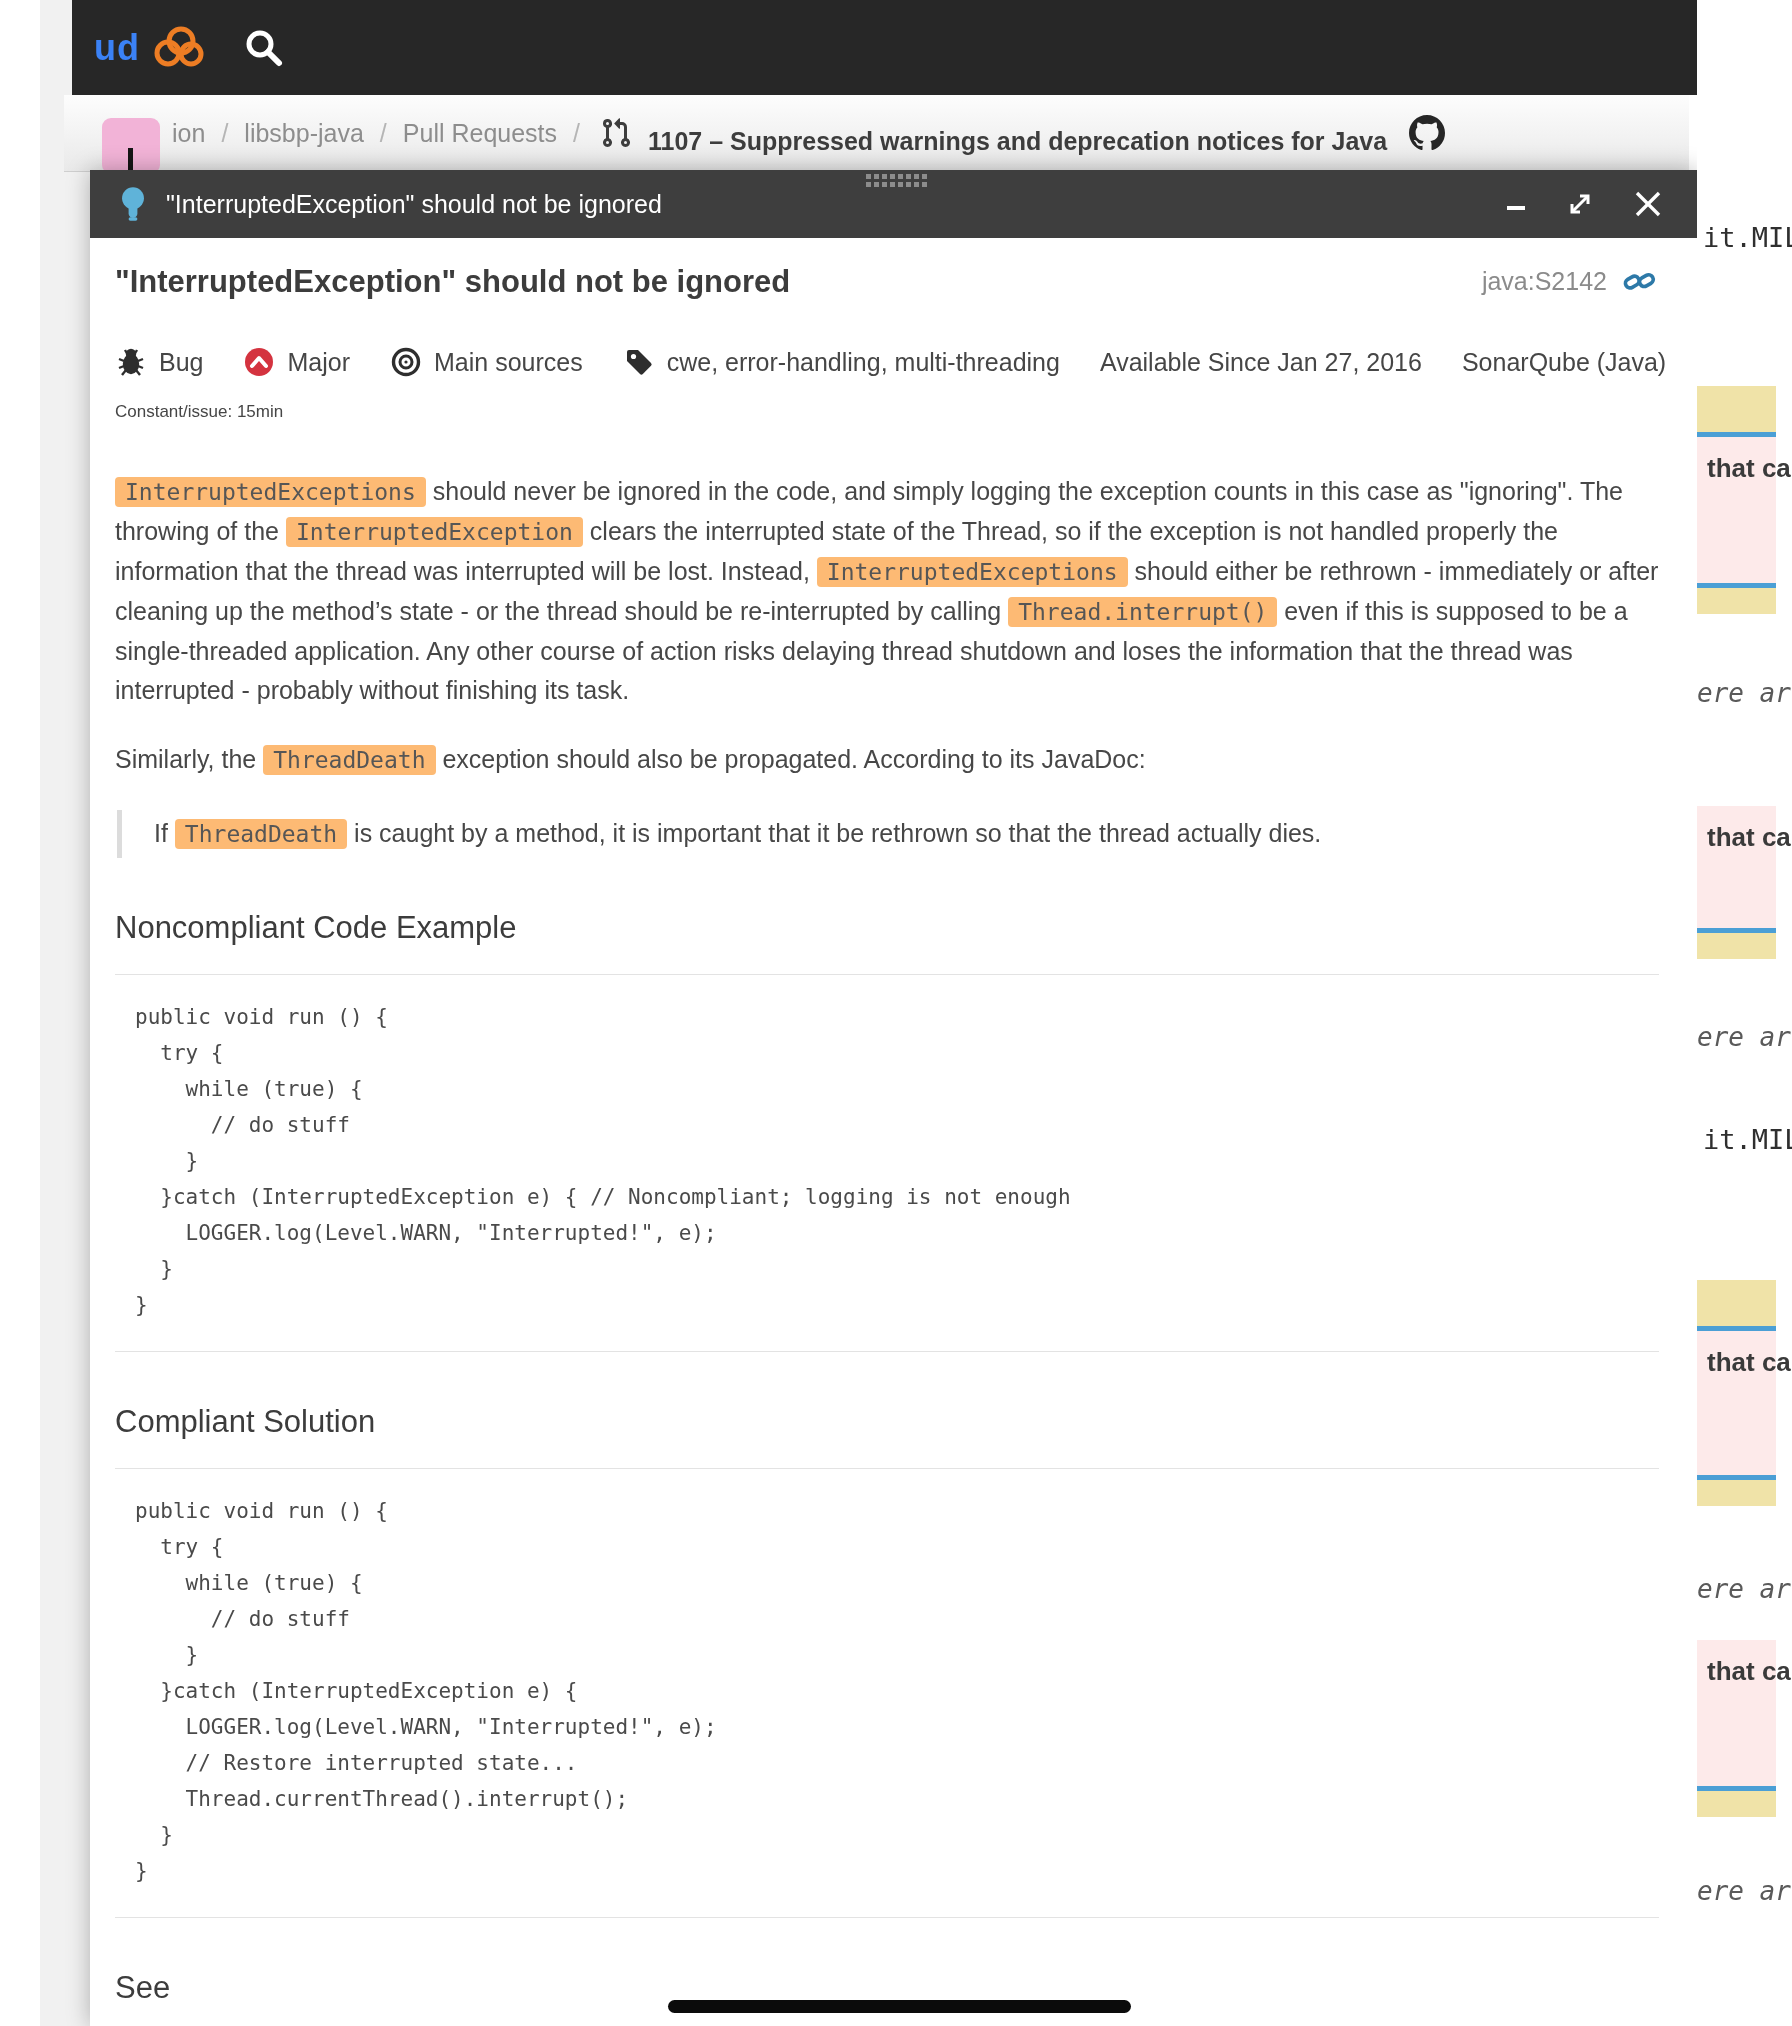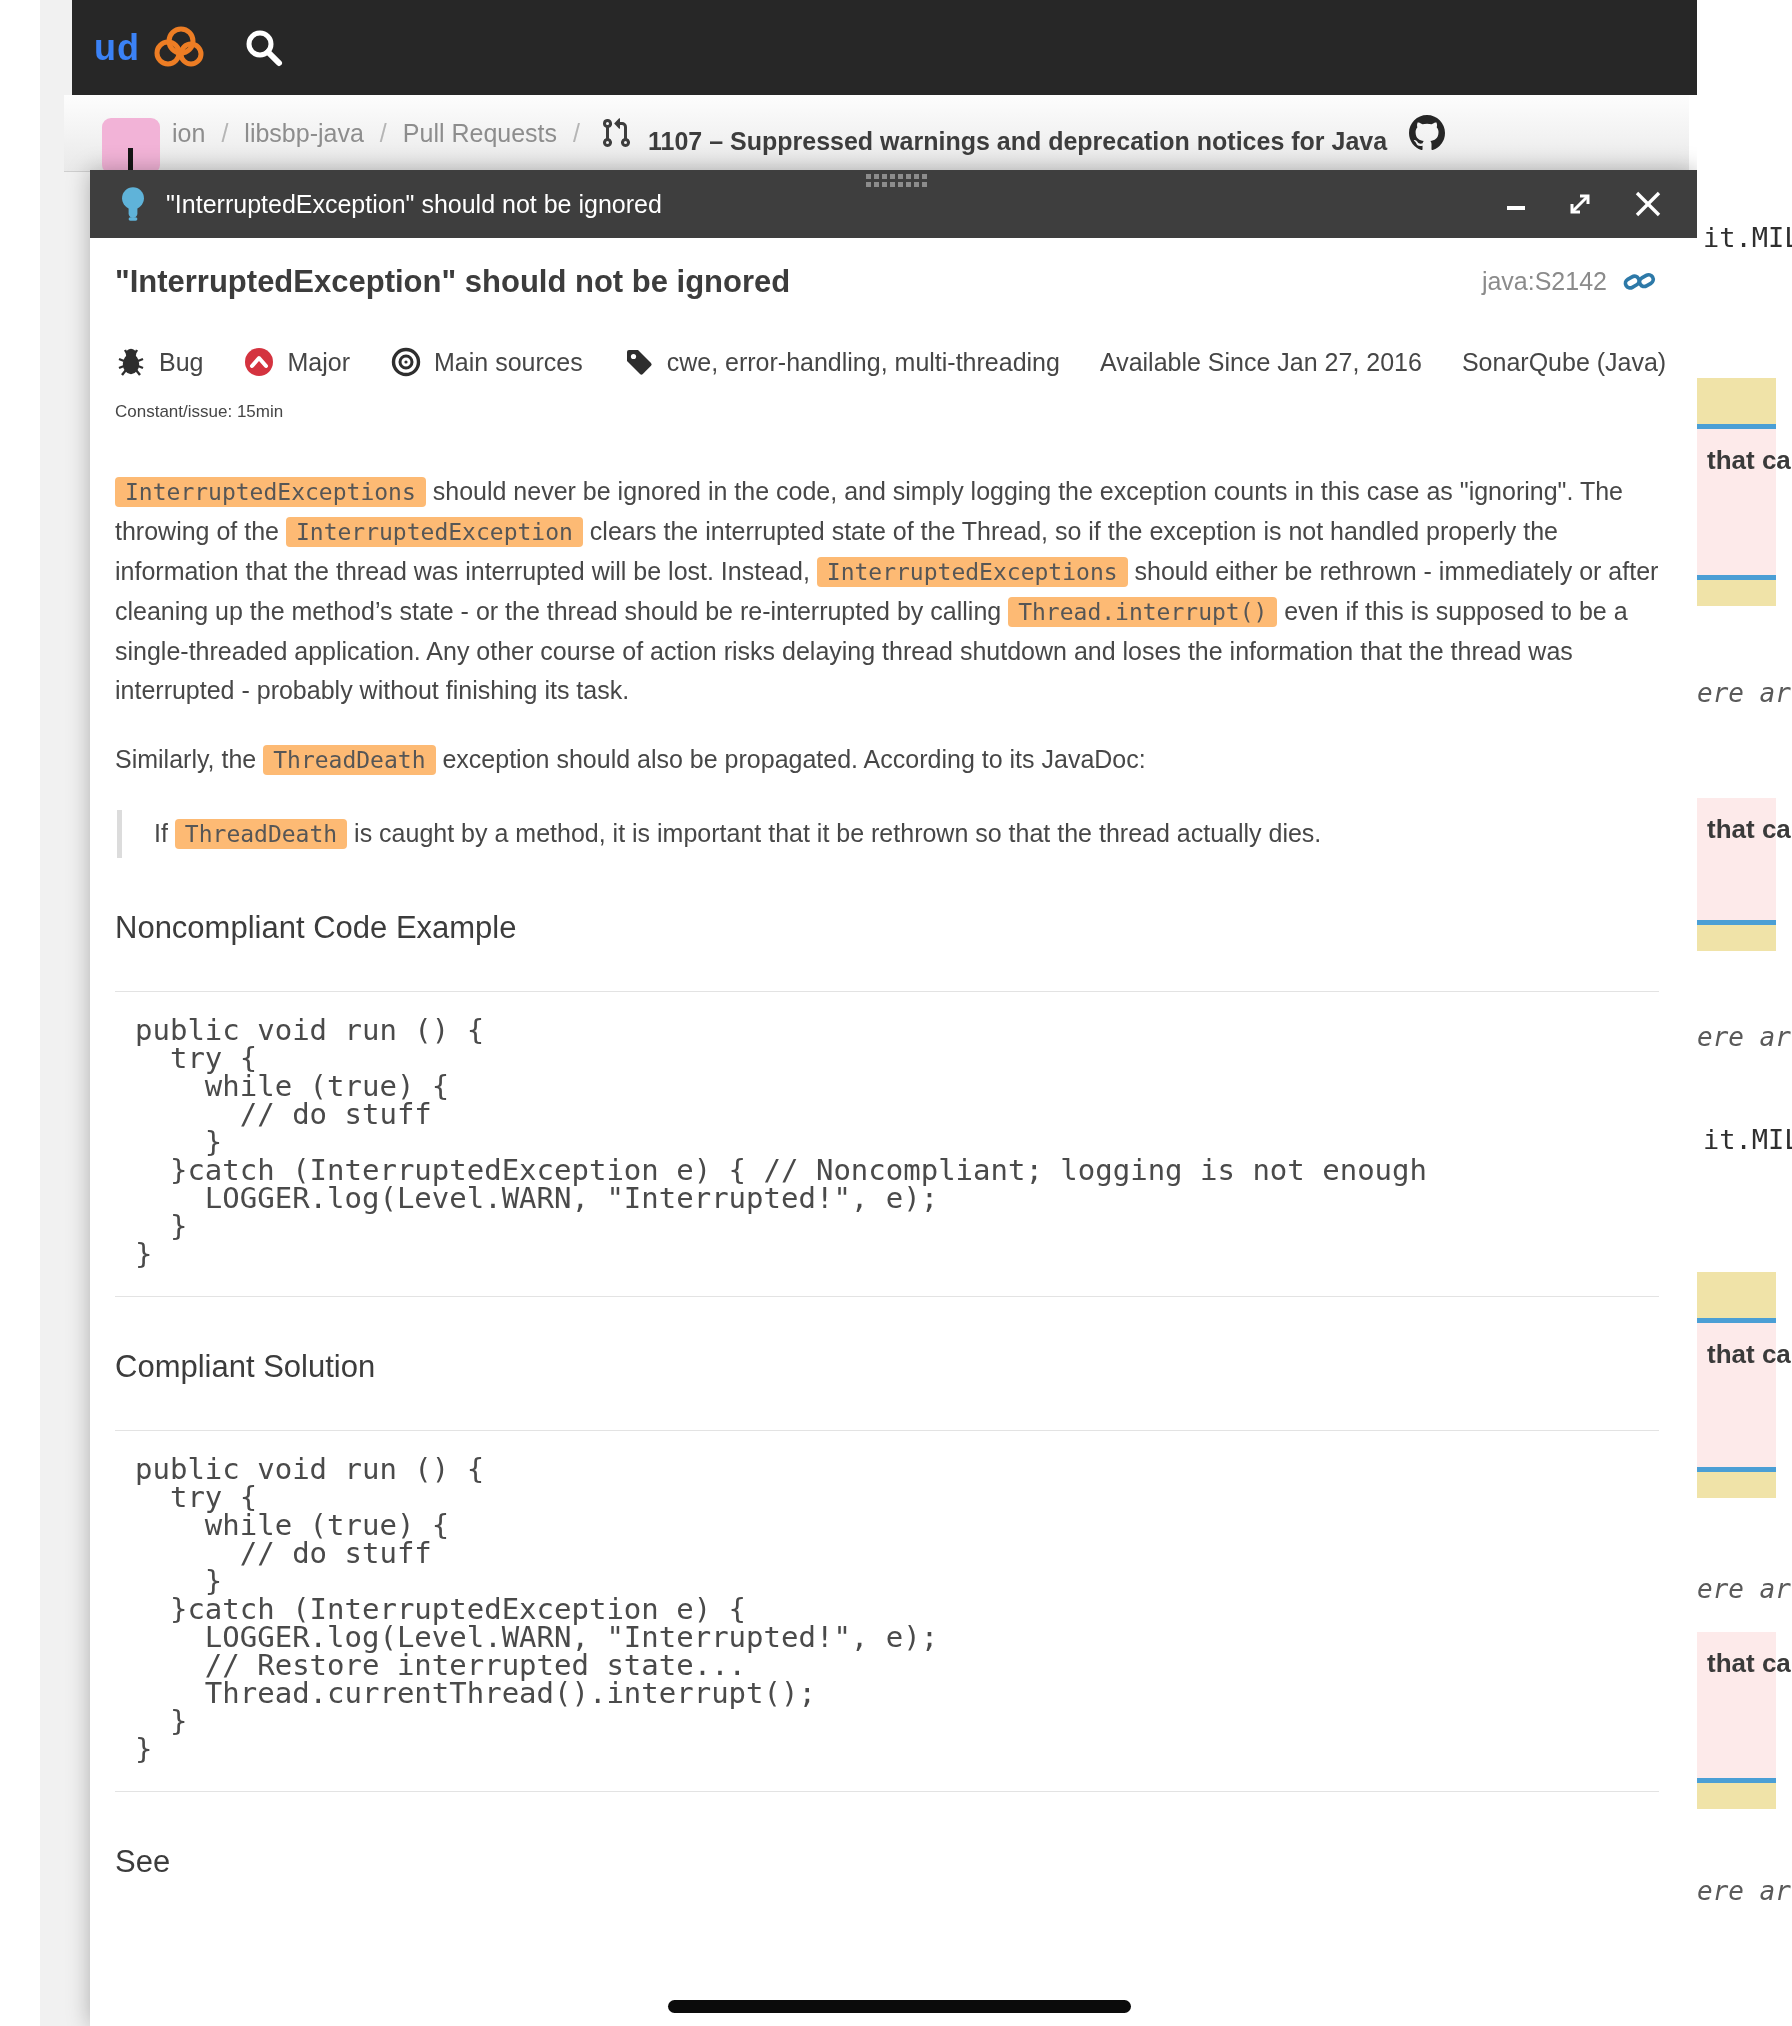--- a/index.html
+++ b/index.html
@@ -44,28 +44,28 @@
   .badge{display:flex;align-items:center;gap:12px;white-space:nowrap;}
   .meta{white-space:nowrap;}
   .effort{margin-top:24px;font-size:17px;color:#464646;}
   .desc{margin-top:50px;max-width:1548px;font-size:25px;line-height:39px;color:#474747;}
   .desc p{margin:0 0 30px 0;}
   .icode{font-family:"DejaVu Sans Mono",monospace;font-size:23px;background:#fdba74;color:#565656;
          padding:2px 10px;border-radius:4px;white-space:nowrap;}
   blockquote.q{margin:30px 0 0 2px;padding:4px 0 4px 32px;border-left:5px solid #dcdcdc;
                font-size:25px;line-height:39px;color:#474747;max-width:1450px;}
   h2.sect{margin:52px 0 0 0;font-size:31px;font-weight:400;color:#3c3c3c;}
-  .codeblock{margin-top:45px;border-top:1px solid #e3e3e3;border-bottom:1px solid #e3e3e3;
-             padding:24px 0 28px 20px;font-family:"DejaVu Sans Mono",monospace;font-size:29px;
-             line-height:28px;color:#4a4a4a;white-space:pre;}
+  .codeblock{margin-top:28px;border-top:1px solid #e3e3e3;border-bottom:1px solid #e3e3e3;
+             padding:24px 0 28px 20px;font-family:"DejaVu Sans Mono",monospace;font-size:21px;
+             line-height:36px;color:#4a4a4a;white-space:pre;}
   
   .rightbg{position:absolute;left:1697px;top:0;width:95px;height:100%;background:#fff;overflow:hidden;}
   .frag-code{position:absolute;left:6px;font-family:"DejaVu Sans Mono",monospace;font-size:27px;color:#2f2f2f;white-space:nowrap;}
   .frag-com{position:absolute;left:0;font-family:"DejaVu Sans Mono",monospace;font-style:italic;font-size:26px;color:#5a5a5a;white-space:nowrap;}
-  .tip{position:absolute;left:0;width:79px;}
+  .tip{position:absolute;left:0;width:79px;margin-top:8px;}
   .tip .yband{height:46px;background:#f0e3a8;}
   .tip .ybot{height:26px;background:#f0e3a8;}
   .tip .bline{height:5px;background:#4b9fd5;}
   .tip .pbody{background:#fdeaea;padding:16px 0 0 10px;font-size:26px;font-weight:bold;color:#3a3a3a;white-space:nowrap;}
   
   .homebar{position:absolute;left:668px;top:2000px;width:463px;height:13px;background:#0b0b0b;border-radius:7px;cursor:grab;}
   svg{display:block;}
 </style>
 </head>
 <body>

